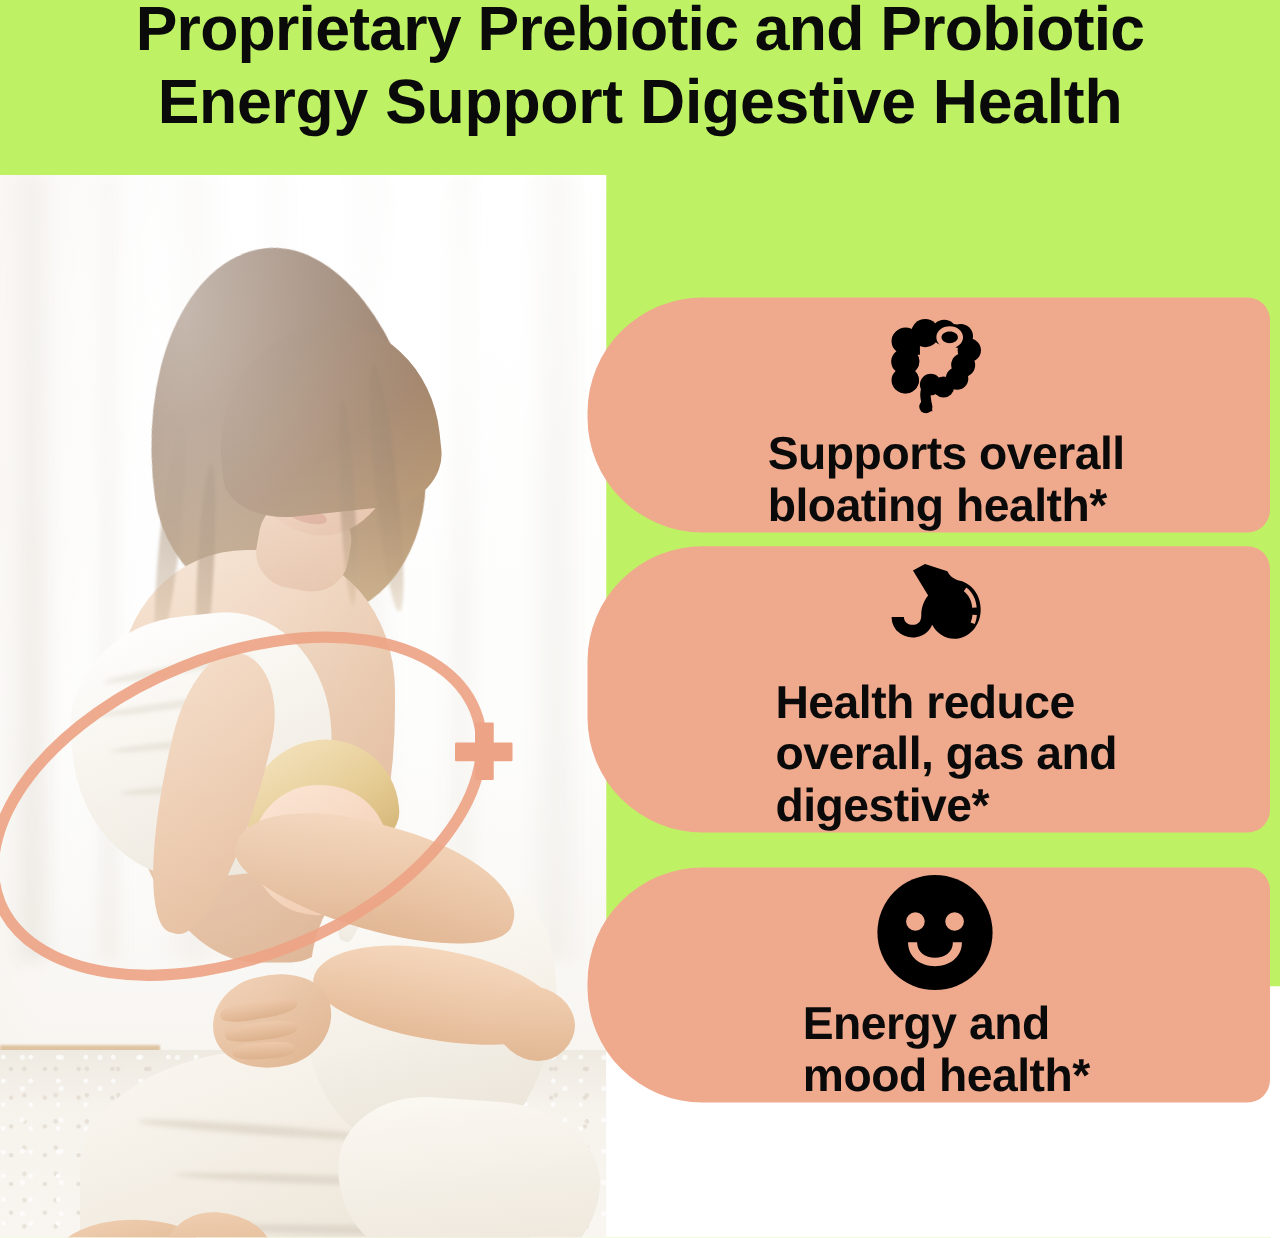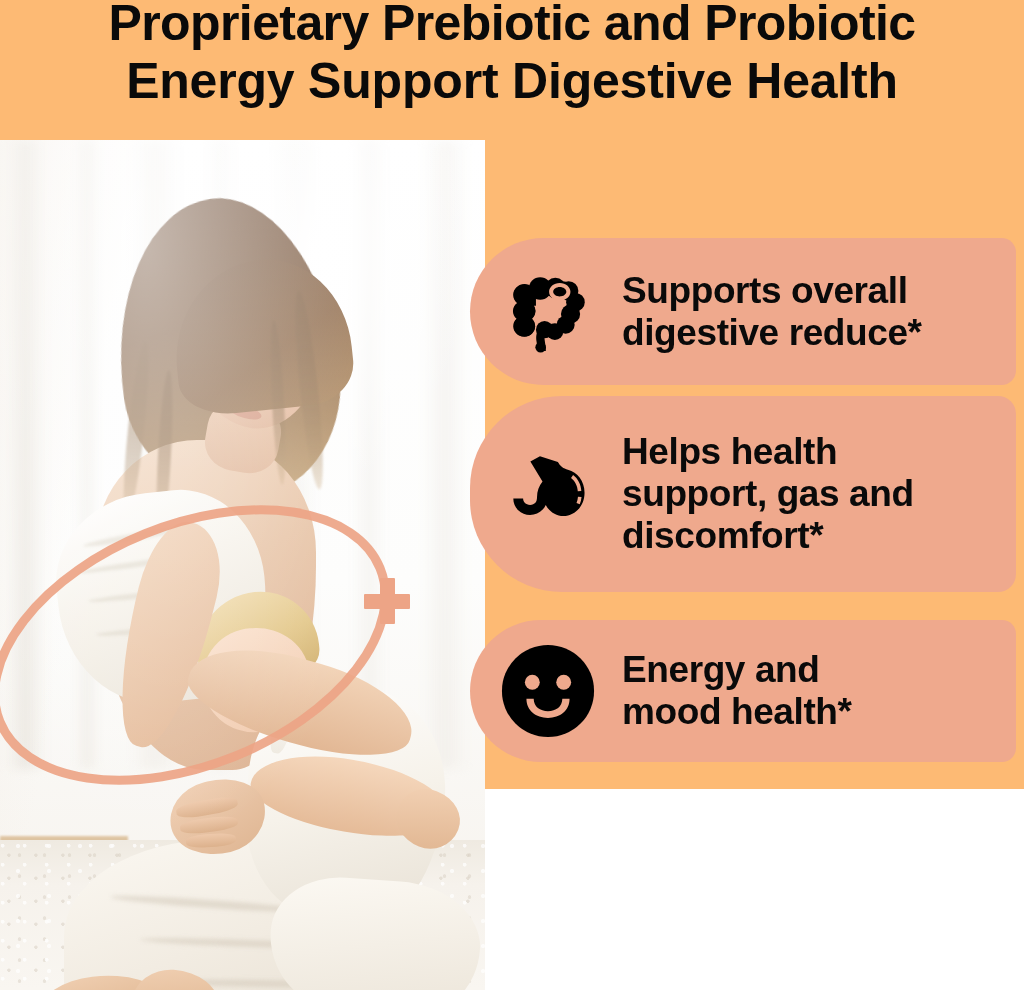--- a/index.html
+++ b/index.html
@@ -8,21 +8,21 @@
   html, body {
     width:1024px; height:990px;
     background:#ffffff;
     font-family:"Liberation Sans", sans-serif;
     overflow:hidden;
   }
 
   #page {
     position:relative;
     width:1024px; height:789px;
-    background:#fdba74;
+    background:#bef264;
   }
 
   
   .headline {
     position:absolute;
     top:-6px; left:0; width:1024px;
     text-align:center;
     font-size:50px;
     font-weight:bold;
     line-height:1.16;
@@ -301,20 +301,21 @@
   }
   .card {
     position:relative;
     display:flex;
     align-items:center;
     background:#efa98d;
     border-radius:92px 18px 18px 92px;
     margin-bottom:11px;
     padding:0 16px 0 26px;
     min-height:146px;
+    flex-direction:column;
   }
   .card .icon-wrap {
     flex:0 0 104px;
     height:104px;
     display:flex;
     align-items:center;
     justify-content:center;
   }
   .card .icon-wrap svg { display:block; }
   .card .card-text {
@@ -429,36 +430,36 @@
           <circle cx="57" cy="70" r="8.6"></circle>
           <circle cx="46.5" cy="68" r="8.8"></circle>
           <path d="M41.5 66.5c-3.4 3.5-4 8.5-3.2 13.6.5 3.3 1.1 6.6 1.1 9.6h8.4c0-3.4-.6-7-1.1-10.3-.6-4.1-.4-7.6 1.4-9.6z"></path>
           <circle cx="42.5" cy="86" r="5.4"></circle>
           <path d="M64 18.5c-5 0-9.4 2.3-11.8 5.7l4.6 2.6c1.6-2.1 4.3-3.5 7.2-3.5 4.7 0 8.4 3.3 8.4 7.4 0 1.6-.6 3.1-1.6 4.3l4.4 3c1.8-2.1 2.9-4.6 2.9-7.3 0-6.8-6.3-12.2-14.1-12.2z" fill="#000000"></path>
           <path d="M62 20.4c-6 0-10.9 4-10.9 9s4.9 9 10.9 9 10.9-4 10.9-9-4.9-9-10.9-9zm0 4.2c3.7 0 6.7 2.2 6.7 4.8s-3 4.8-6.7 4.8-6.7-2.2-6.7-4.8 3-4.8 6.7-4.8z" fill="#efa98d"></path>
         </svg>
       </div>
       <div class="card-text">
         <span>Supports overall</span><br>
-        <span>digestive reduce*</span>
+        <span>bloating health*</span>
       </div>
     </div>
 
     <div class="card card-bloating">
       <div class="icon-wrap">
         <svg width="98" height="98" viewBox="0 0 100 100" fill="#000000">
           <path d="M41.8 11.5 32 16.8l12.4 20.4c-3.6 4.4-5.6 9.9-5.6 15.9 0 2.7-.6 4.6-1.7 5.9-1.2 1.3-3 2.1-5.4 2.1-2.2 0-4-.7-5.2-1.9-1.2-1.2-1.9-2.8-1.9-4.6h-10c0 4.6 1.8 8.9 5 12 3.2 3.1 7.5 4.8 12.1 4.8 5 0 9.6-1.9 12.9-5.5 1.3-1.4 2.3-3 3.1-4.8 3.6 6.8 10.1 11.4 18 11.4 12.1 0 21.6-10.7 21.6-23.9 0-11.5-7.2-21.2-17-23.4-2.2-.5-4.3-1.4-6-2.7-1.8-1.4-3.2-3.1-4.2-5.1z"></path>
           <path d="M73.5 33.6c4 3 6.6 8 6.9 13.6l3.6-.2c-.3-6.7-3.5-12.7-8.4-16.4z" fill="#efa98d"></path>
           <path d="M80.6 52.9c-.2 2.2-.7 4.3-1.5 6.2l3.3 1.4c1-2.3 1.6-4.8 1.8-7.4z" fill="#efa98d"></path>
         </svg>
       </div>
       <div class="card-text">
-        <span>Helps health</span><br>
-        <span>support, gas and</span><br>
-        <span>discomfort*</span>
+        <span>Health reduce</span><br>
+        <span>overall, gas and</span><br>
+        <span>digestive*</span>
       </div>
     </div>
 
 
     <div class="card card-mood">
       <div class="icon-wrap">
         <svg width="98" height="98" viewBox="0 0 100 100" fill="#000000">
           <circle cx="50" cy="50" r="47"></circle>
           <circle cx="34" cy="41" r="7.6" fill="#efa98d"></circle>
           <circle cx="66" cy="41" r="7.6" fill="#efa98d"></circle>

